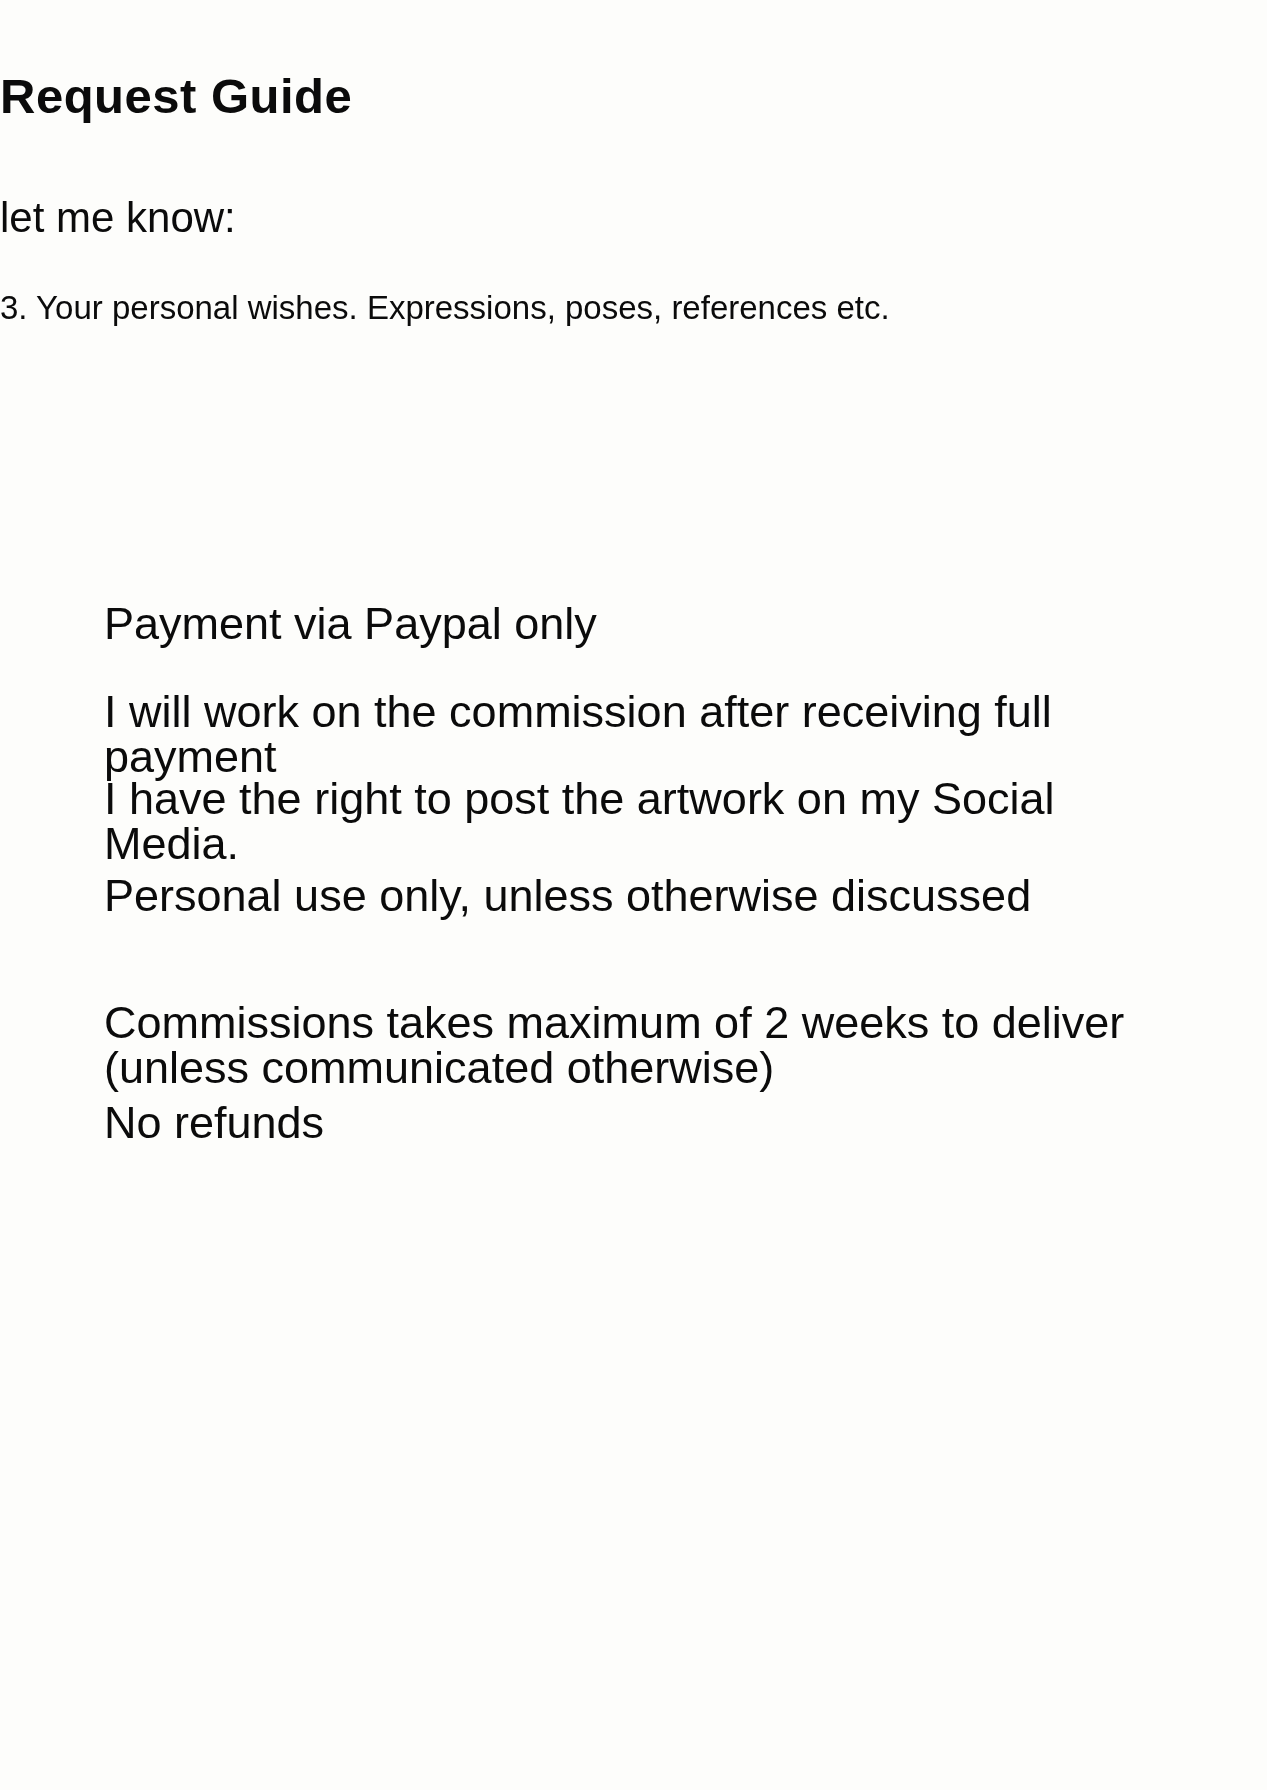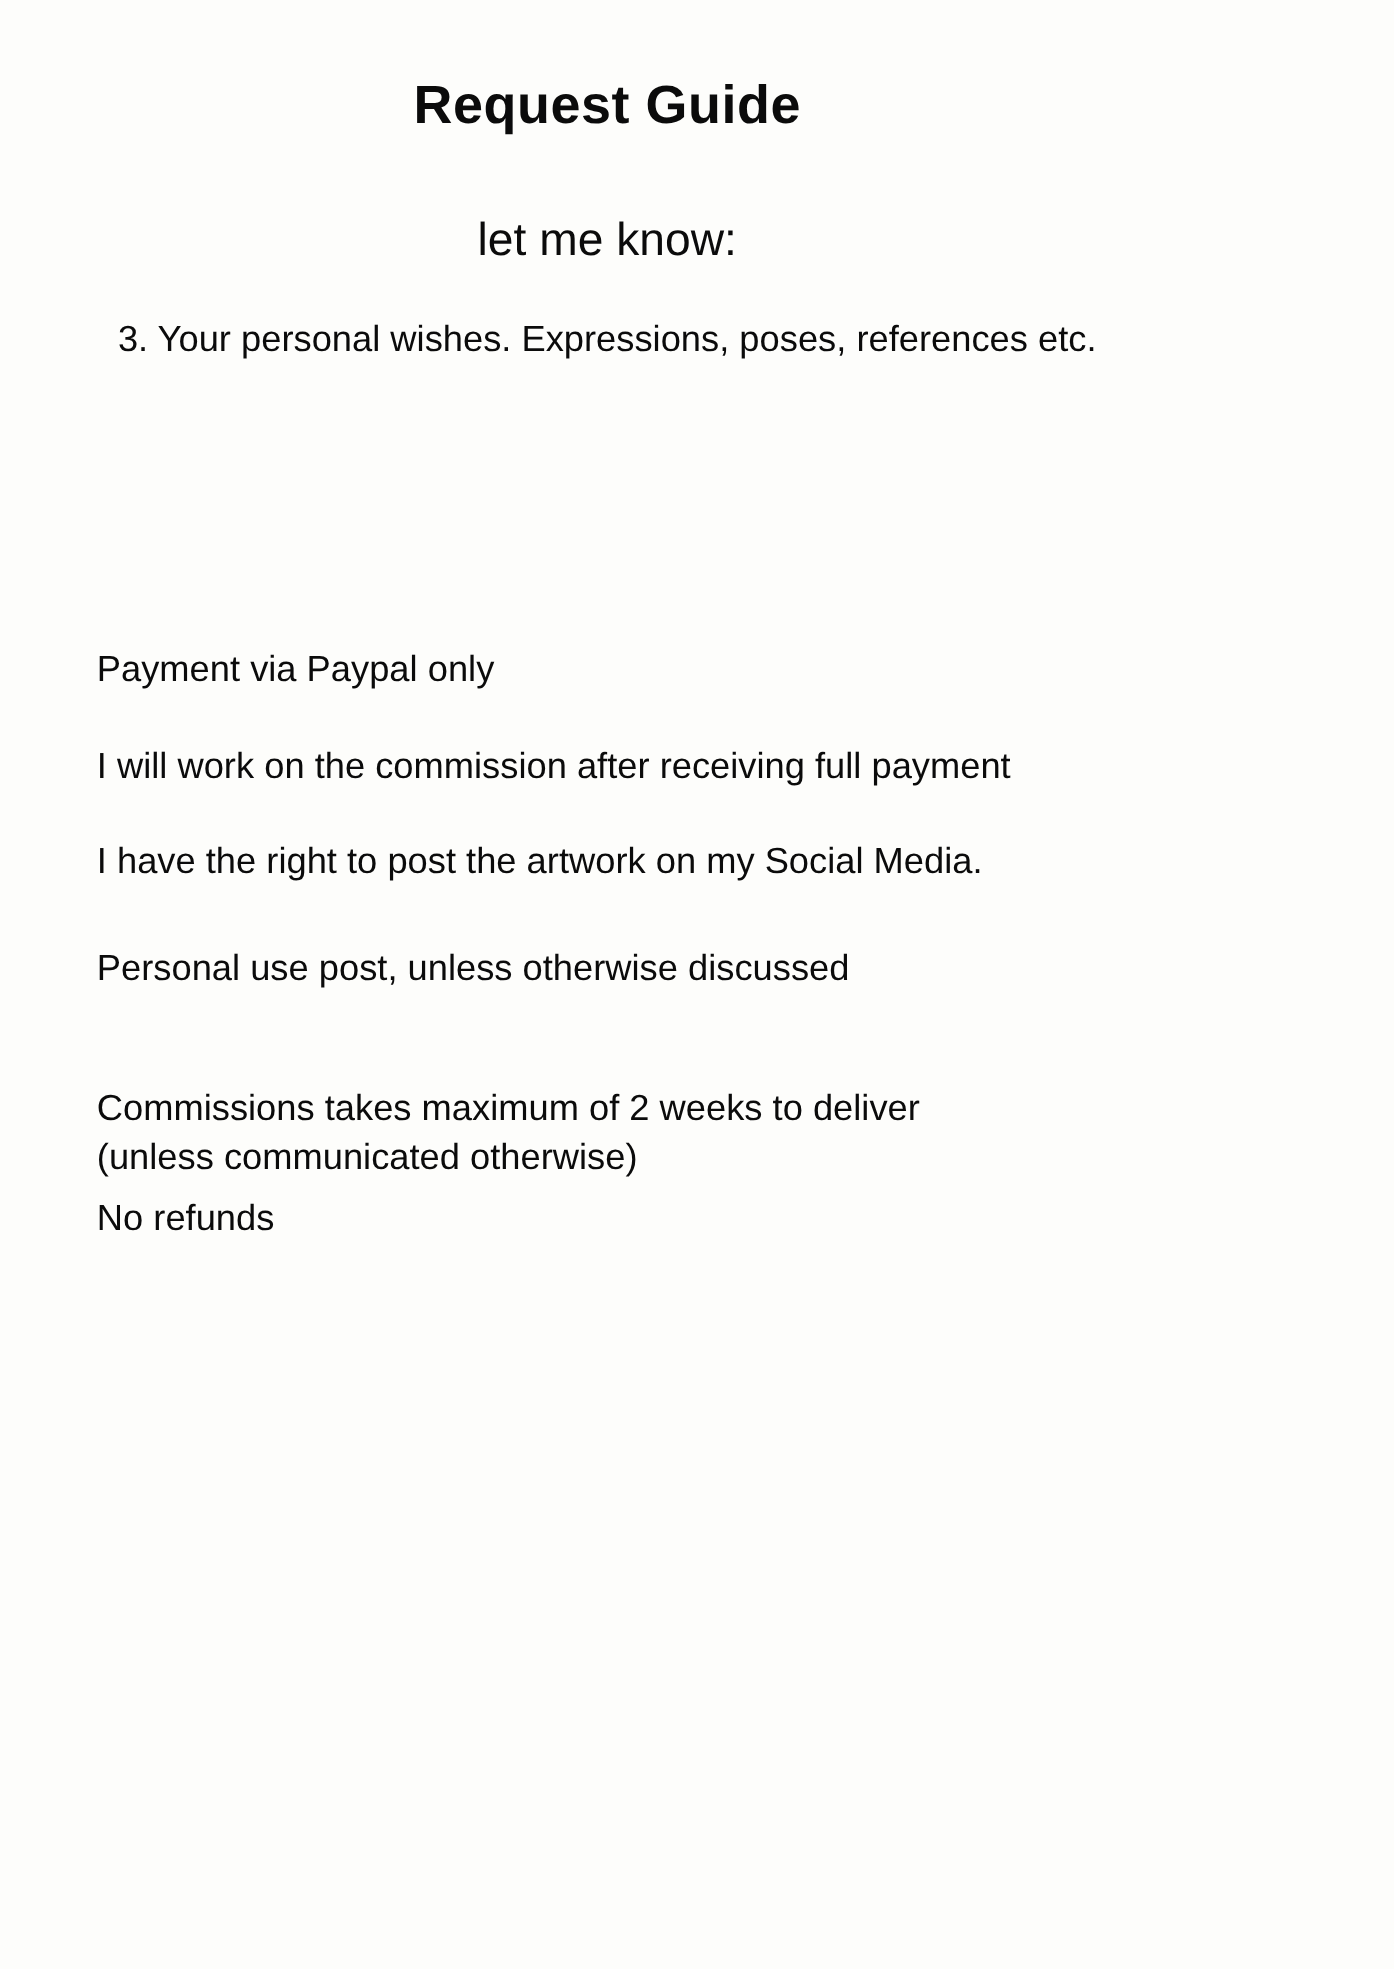--- a/index.html
+++ b/index.html
@@ -17,21 +17,21 @@
   }
   .page {
     position: absolute;
     inset: 0;
   }
   
   .centered-col {
     position: absolute;
     left: 0;
     width: 1104px;
-    text-align: center;
+    text-align: left;
   }
   .doc-title {
     top: 68px;
     font-size: 49px;
     font-weight: bold;
     letter-spacing: 0.5px;
     margin: 0;
   }
   .intro {
     top: 194px;
@@ -50,23 +50,23 @@
   }
   .terms-block {
     position: absolute;
     left: 88px;
     top: 0;
     width: 1100px;
   }
   .term {
     position: absolute;
     left: 0;
-    font-size: 33px;
+    font-size: 45px;
     line-height: 45px;
-    margin: 0;
+    margin: 16px;
     white-space: pre-line;
     text-align: left;
   }
   .term-0 { top: 585px; }
   .term-1 { top: 673px; }
   .term-2 { top: 760px; }
   .term-3 { top: 857px; }
   .term-4 { top: 984px; }
   .term-5 { top: 1084px; text-align: center; }
 </style>
@@ -80,19 +80,19 @@
   <p class="centered-col intro">let me know:</p>
 
   <div class="centered-col numbered-list">
     <p>3. Your personal wishes. Expressions, poses, references etc.</p>
   </div>
 
   <div class="terms-block">
     <p class="term term-0">Payment via Paypal only</p>
     <p class="term term-1">I will work on the commission after receiving full payment</p>
     <p class="term term-2">I have the right to post the artwork on my Social Media.</p>
-    <p class="term term-3">Personal use post, unless otherwise discussed</p>
+    <p class="term term-3">Personal use only, unless otherwise discussed</p>
     <p class="term term-4">Commissions takes maximum of 2 weeks to deliver
 (unless communicated otherwise)</p>
     <p class="term term-5">No refunds</p>
   </div>
 
 </div>
 
 </body></html>

